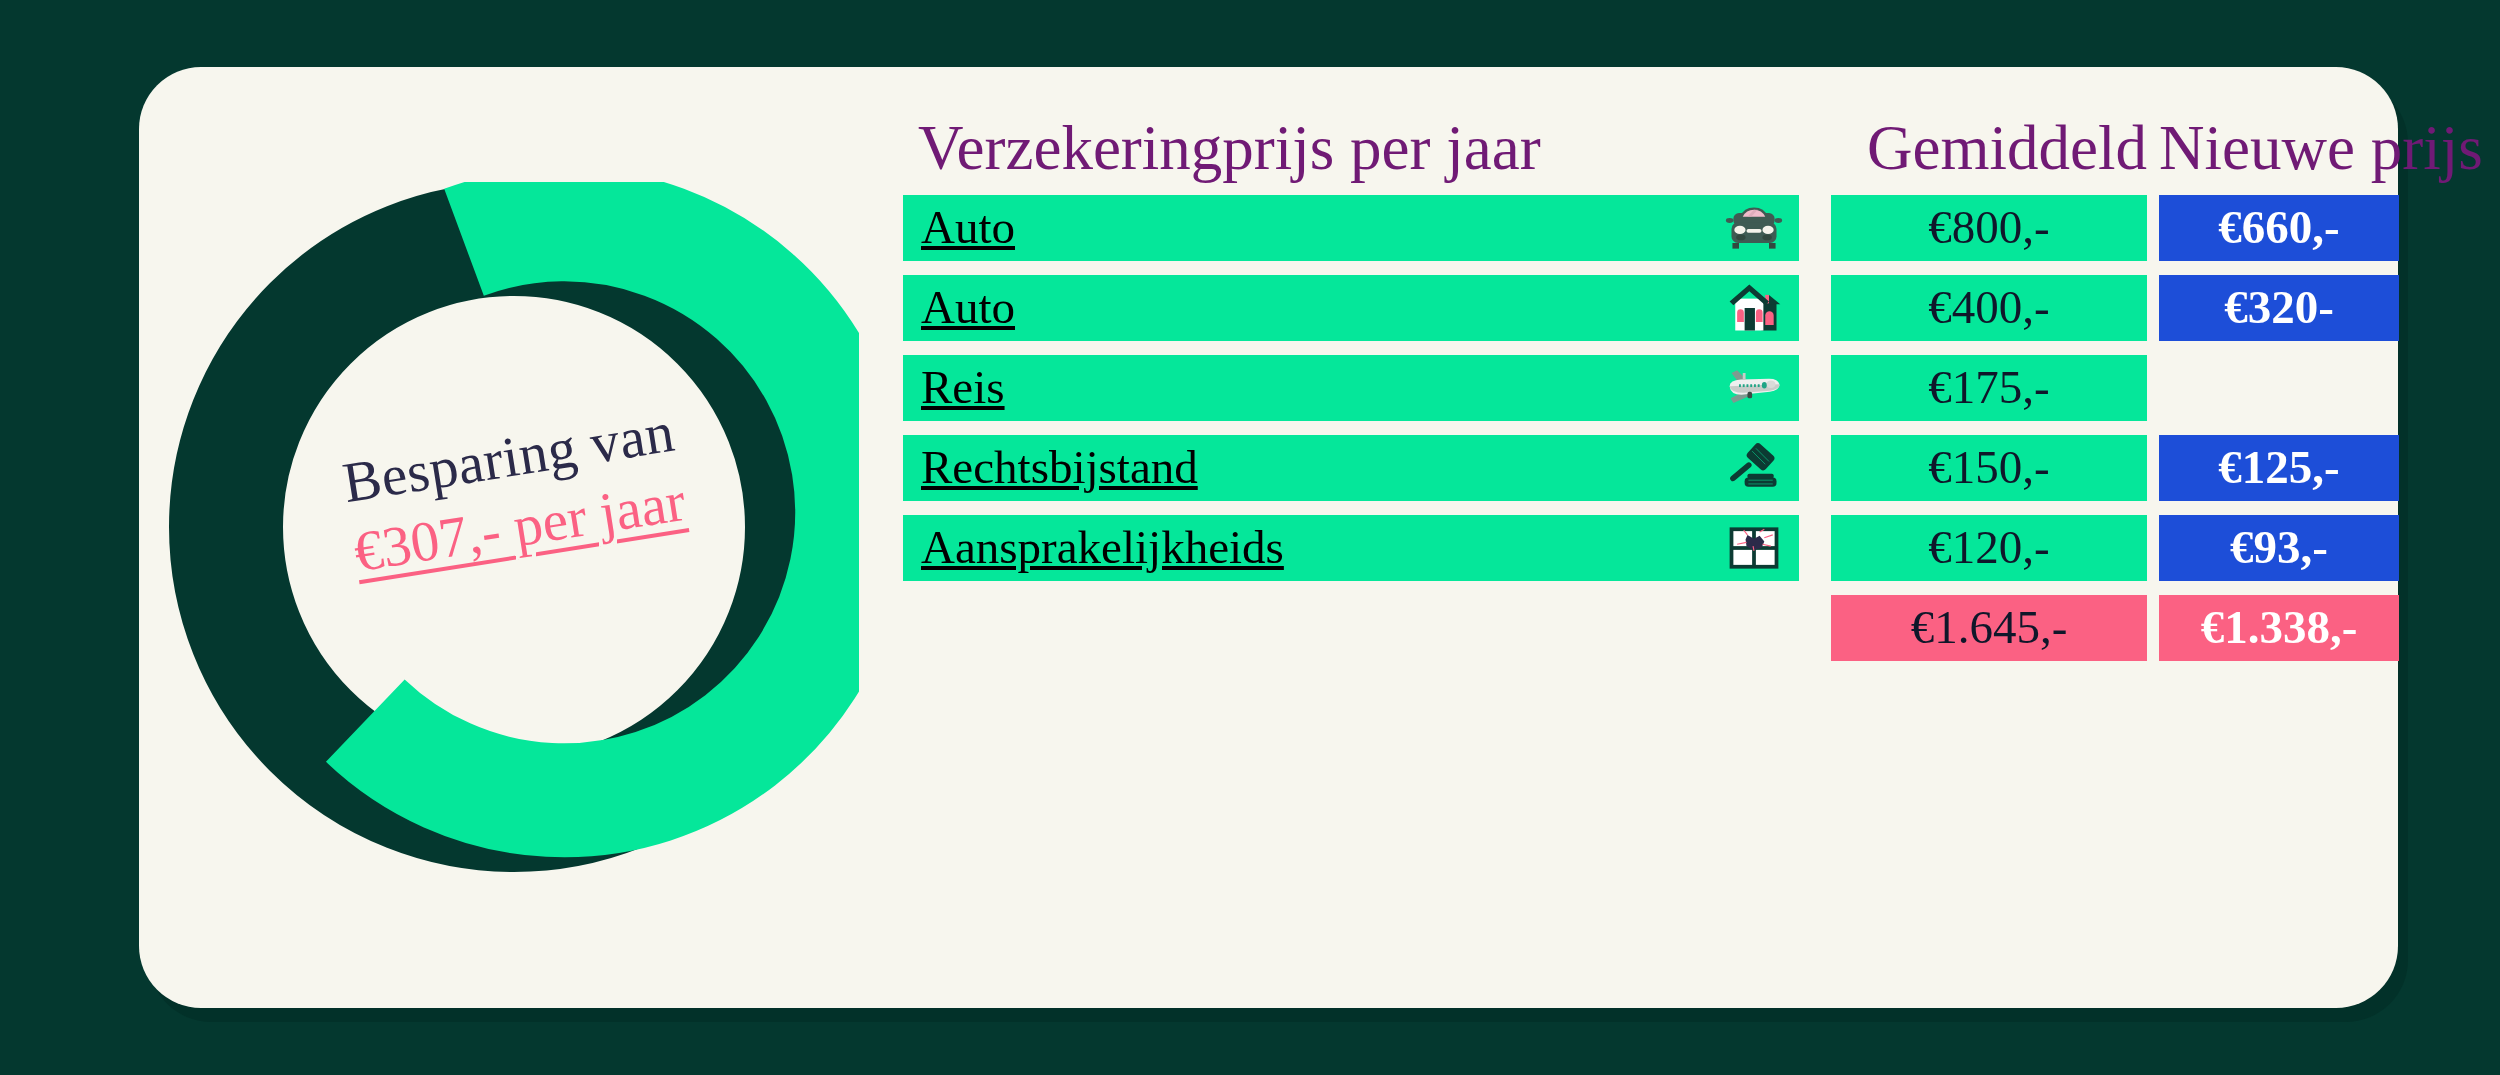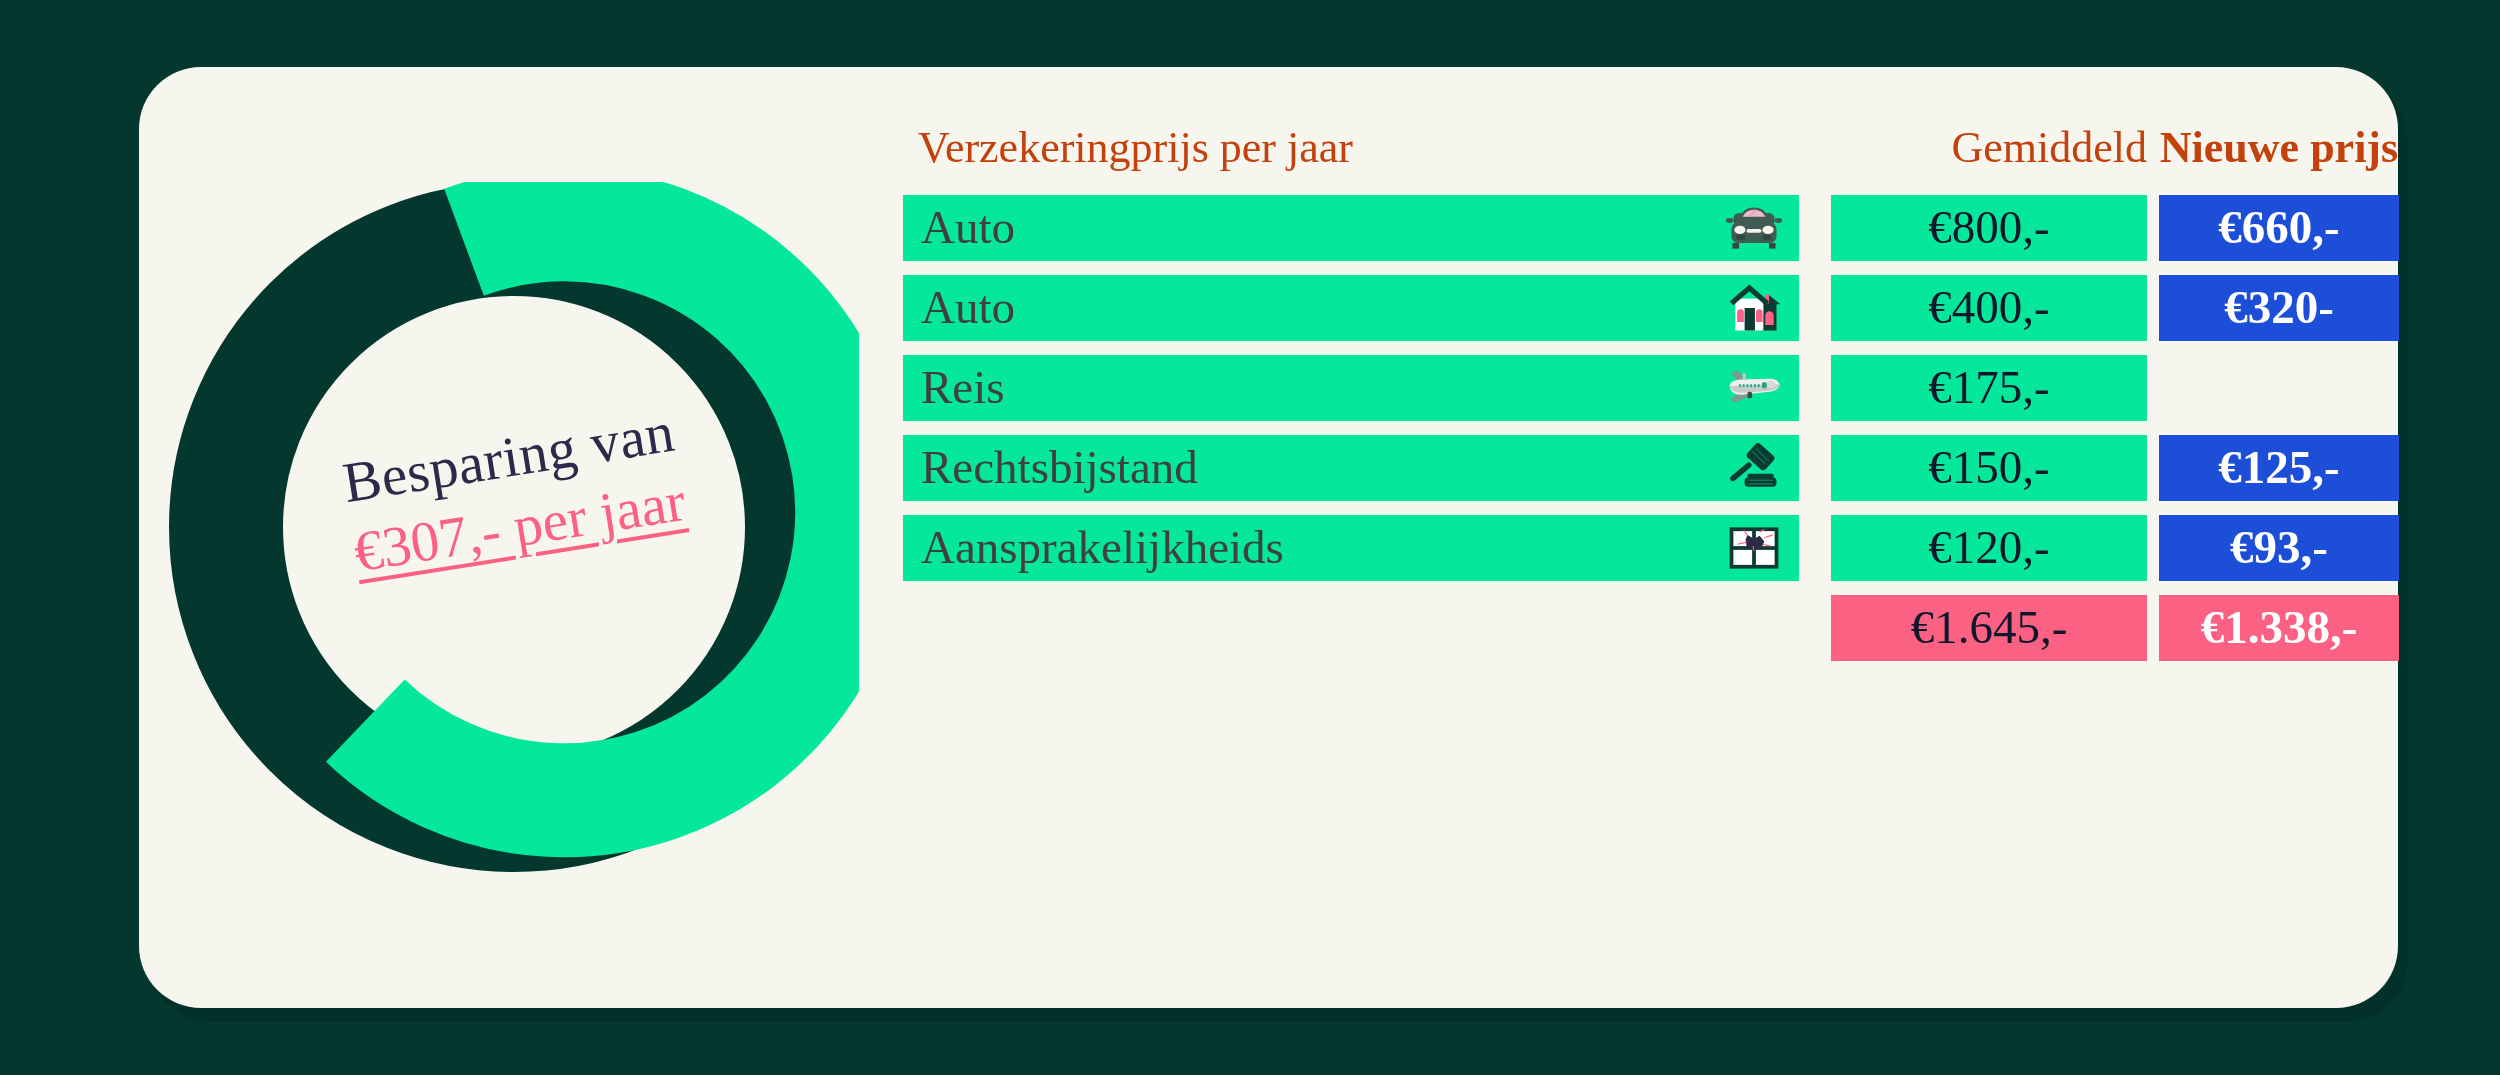--- a/index.html
+++ b/index.html
@@ -83,28 +83,28 @@
 
   .head-row {
     position: absolute;
     top: 50px;
     left: 0;
     width: 1495px;
     height: 62px;
   }
   .col-head {
     position: absolute;
-    color: #c2410c;
-    font-size: 44px;
+    color: #701a75;
+    font-size: 63px;
     line-height: 62px;
     white-space: nowrap;
   }
   .head-label   { left: 15px;  }
   .head-avg     { left: 928px; width: 316px; text-align: right; }
-  .head-new     { left: 1256px; width: 240px; text-align: center; font-weight: bold; }
+  .head-new     { left: 1256px; width: 240px; text-align: center; }
 
   .rows { position: absolute; top: 128px; left: 0; width: 1495px; }
 
   .row {
     position: relative;
     height: 66px;
     margin-bottom: 14px;
   }
 
   .cell-label {
@@ -115,22 +115,23 @@
     height: 66px;
     background: #05E79A;
   }
   .label-text {
     position: absolute;
     left: 18px;
     top: 0;
     height: 66px;
     line-height: 64px;
     font-size: 47px;
-    color: #404040;
-    white-space: nowrap;
+    color: #000000;
+    white-space: nowrap;
+    text-decoration: underline;
   }
   .label-icon {
     position: absolute;
     right: 14px;
     top: 3px;
     width: 62px;
     height: 60px;
   }
   .label-icon svg { display: block; width: 62px; height: 60px; }
 

